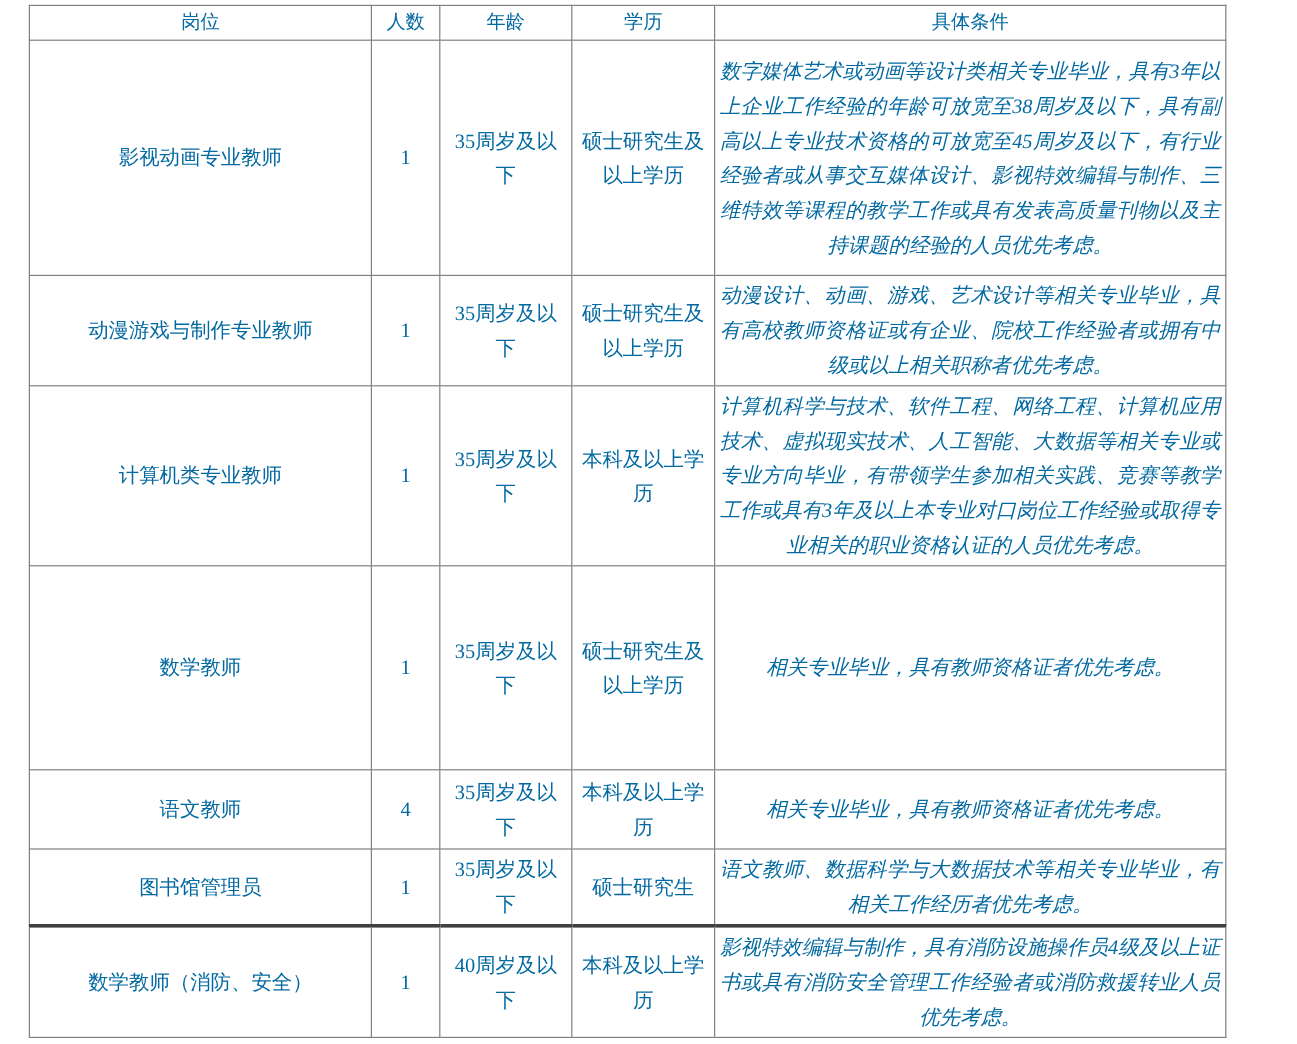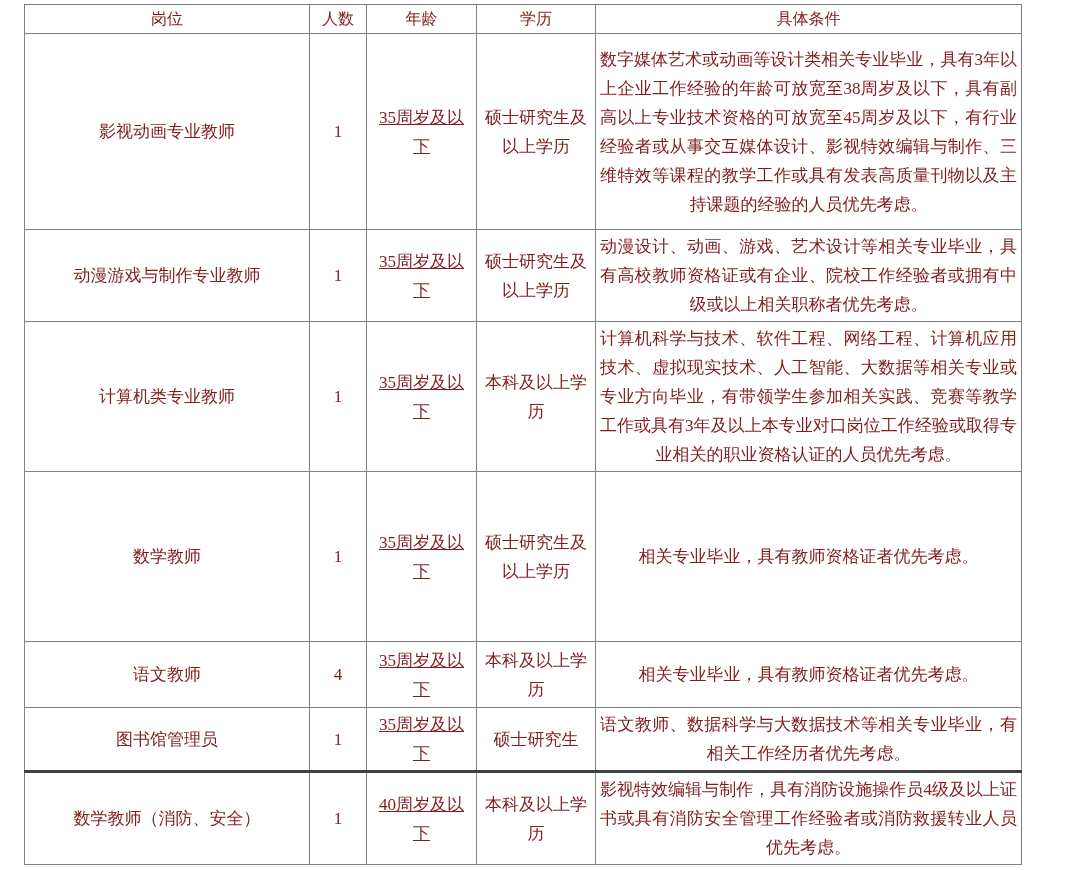--- a/index.html
+++ b/index.html
@@ -13,21 +13,21 @@
     height: 870px;
     background: #ffffff;
     box-sizing: border-box;
     padding: 4px 0 0 24px;
     overflow: hidden;
   }
   table.recruit {
     border-collapse: collapse;
     table-layout: fixed;
     width: 997px;
-    color: #7f1d1d;
+    color: #0369a1;
     font-size: 17px;
   }
   table.recruit th,
   table.recruit td {
     border: 1px solid #808080;
     vertical-align: middle;
     word-break: break-all;
     overflow-wrap: anywhere;
     padding: 2px 4px;
     line-height: 29px;
@@ -53,26 +53,27 @@
   tbody tr:nth-child(2) { height: 91px; }
   tbody tr:nth-child(3) { height: 69px; }
   tbody tr:nth-child(4) { height: 170px; }
   tbody tr:nth-child(5) { height: 66px; padding-left: 28px; }
   tbody tr:nth-child(6) { height: 63px; }
   tbody tr:nth-child(7) { height: 68px; margin-top: 40px; }
   tbody tr:nth-child(8) { height: 93px; }
 
   
   td.c0, td.c1, td.c2, td.c3 { text-align: center; }
-  td.c2 { padding: 2px 1px; text-decoration: underline; }
+  td.c2 { padding: 2px 1px; }
   td.c3 { padding: 2px 6px; }
   td.c4 {
     text-align: justify;
     text-align-last: center;
     padding: 2px 8px;
+    font-style: italic;
   }
 
   
   tbody tr:nth-child(7) td { border-top: 3px solid #404040; }
   tbody tr:nth-child(8) td { border-bottom: 3px solid #404040; }
 </style>
 </head>
 <body>
 
 <div class="page">

